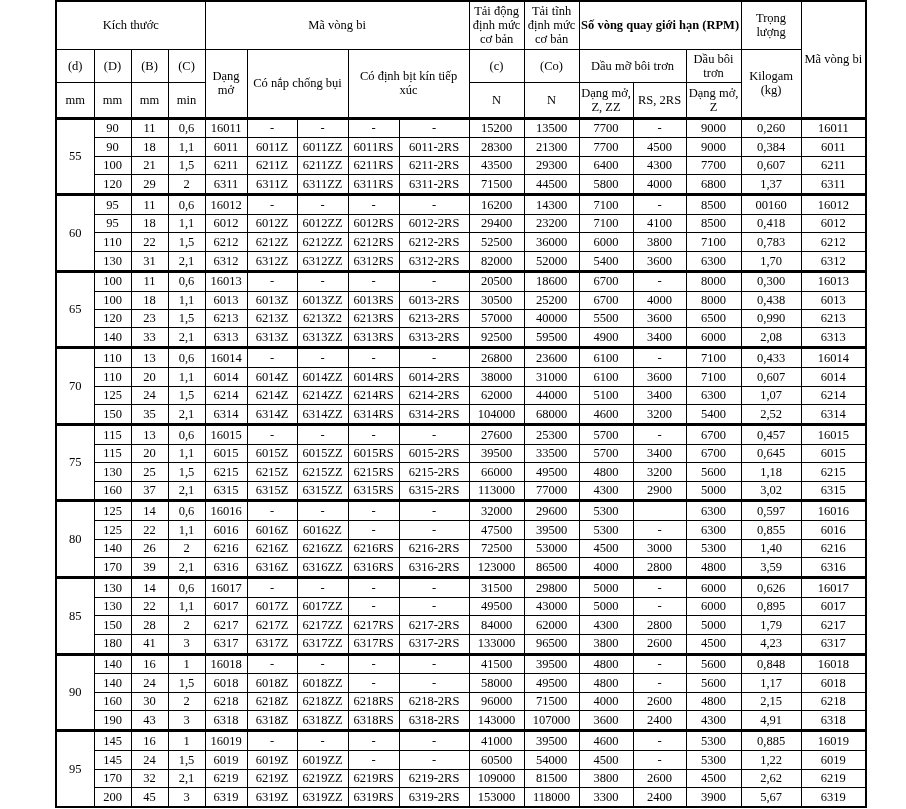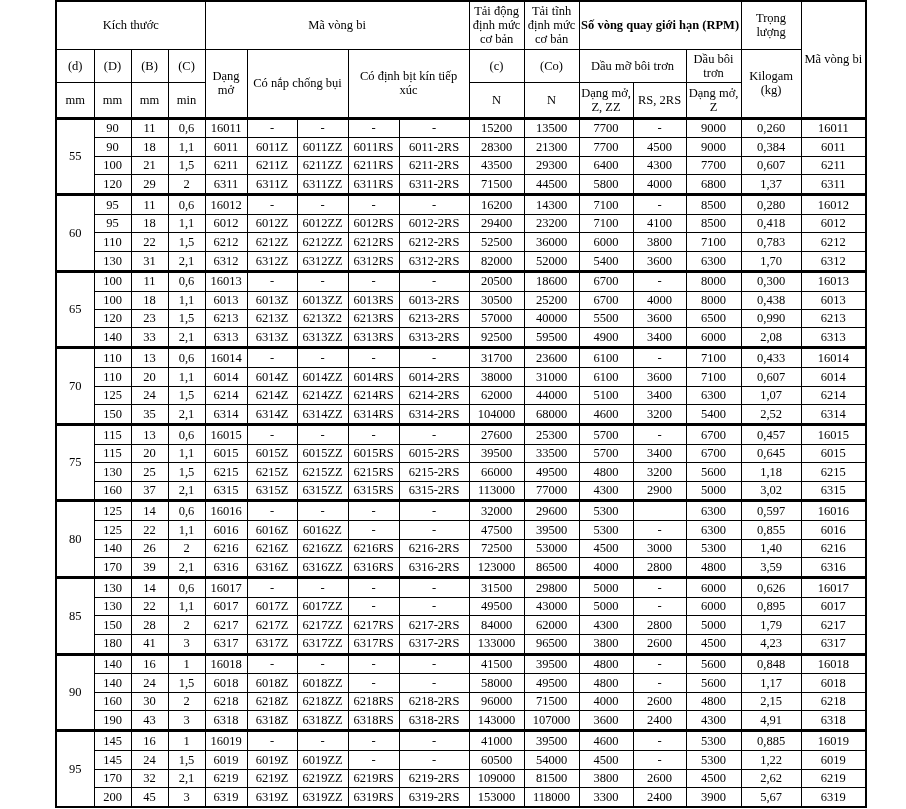--- a/index.html
+++ b/index.html
@@ -154,21 +154,21 @@
           <td>16012</td>
           <td>-</td>
           <td>-</td>
           <td>-</td>
           <td>-</td>
           <td>16200</td>
           <td>14300</td>
           <td>7100</td>
           <td>-</td>
           <td>8500</td>
-          <td>0,280</td>
+          <td>00160</td>
           <td>16012</td>
         </tr>
         <tr>
           <td>95</td>
           <td>18</td>
           <td>1,1</td>
           <td>6012</td>
           <td>6012Z</td>
           <td>6012ZZ</td>
           <td>6012RS</td>
@@ -287,21 +287,21 @@
         <tr class="gs">
           <td rowspan="4">70</td>
           <td>110</td>
           <td>13</td>
           <td>0,6</td>
           <td>16014</td>
           <td>-</td>
           <td>-</td>
           <td>-</td>
           <td>-</td>
-          <td>31700</td>
+          <td>26800</td>
           <td>23600</td>
           <td>6100</td>
           <td>-</td>
           <td>7100</td>
           <td>0,433</td>
           <td>16014</td>
         </tr>
         <tr>
           <td>110</td>
           <td>20</td>

